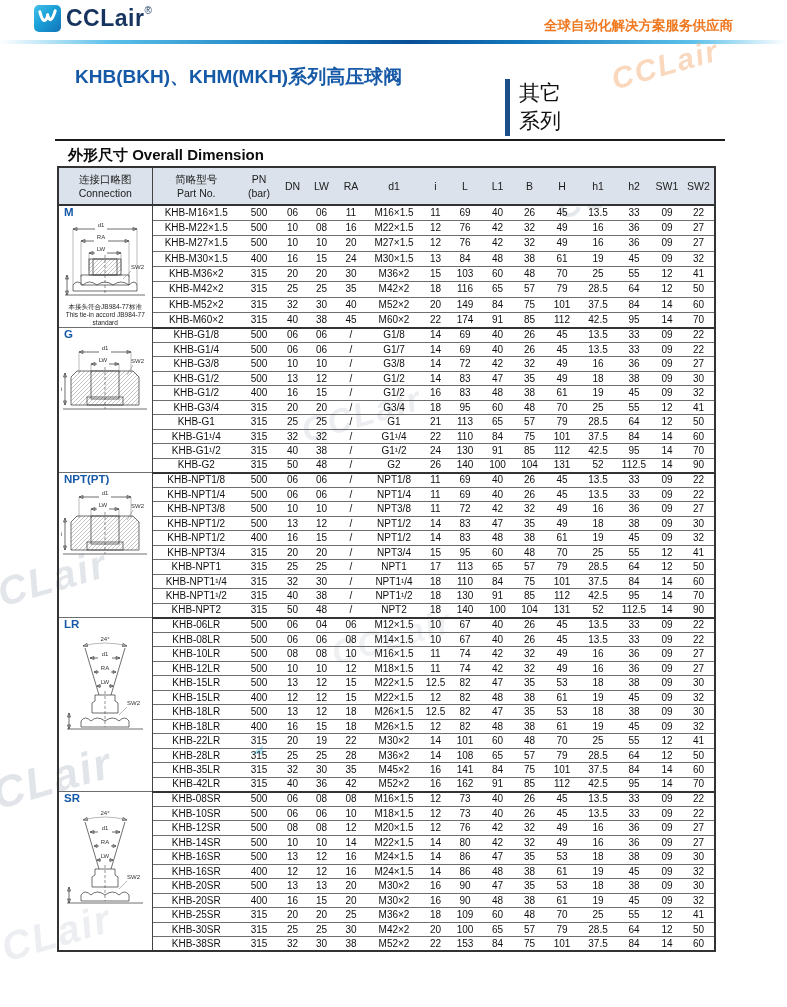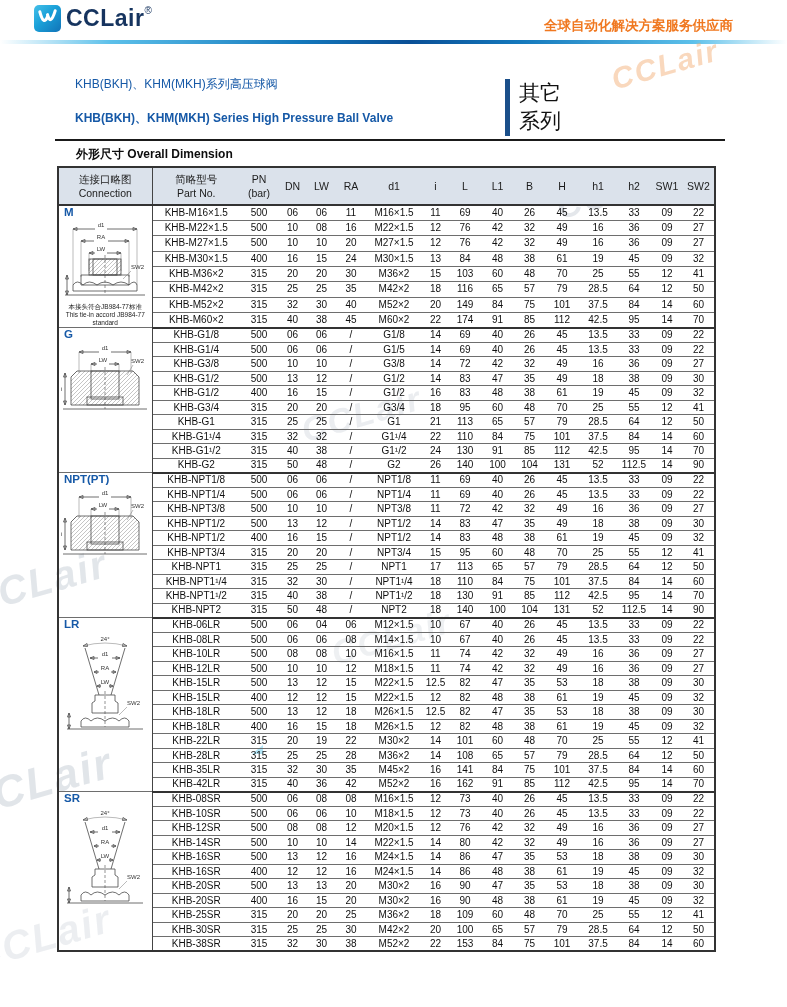--- a/index.html
+++ b/index.html
@@ -12,27 +12,27 @@
   .logo-badge { width:27px; height:27px; border-radius:5px;
     background:linear-gradient(135deg,#45c0e9 0%,#1aa0d8 45%,#1173b8 100%);
     display:flex; align-items:center; justify-content:center; }
   .logo-text { font-size:23px; font-weight:bold; color:#16345f; letter-spacing:.5px; margin-left:5px; }
   .logo-reg { font-size:10px; color:#16345f; vertical-align:top; position:relative; top:-8px; }
   .slogan { position:absolute; right:54px; top:17px; font-size:13.5px; font-weight:bold; color:#f07820; }
   .grad-line { position:absolute; top:40px; left:0; width:787px; height:4px;
     background:linear-gradient(90deg,#ffffff 0%,#5cc0ea 14%,#1478bc 38%,#0a4f96 52%,#1478bc 66%,#5cc0ea 88%,#ffffff 100%); }
 
   
-  .title-zh { position:absolute; left:75px; top:76px; font-size:12px; font-weight:normal; color:#1659a7; }
+  .title-zh { position:absolute; left:75px; top:64px; font-size:19px; font-weight:bold; color:#1659a7; }
   .title-en { position:absolute; left:75px; top:110px; font-size:12px; font-weight:bold; color:#1659a7; }
   .side-tag { position:absolute; left:505px; top:79px; display:flex;text-align:right; }
   .side-bar { width:5px; background:#1b4f8a; margin-right:9px; }
   .side-txt { font-family:"Liberation Serif","DejaVu Serif",serif; font-size:21px; color:#111; line-height:1.35; }
   .rule { position:absolute; left:55px; top:139px; width:670px; height:2px; background:#1a1a1a; }
-  .sec-head { position:absolute; left:76px; top:146px; font-size:12px; font-weight:bold; color:#0d0d0d; }
+  .sec-head { position:absolute; left:68px; top:146px; font-size:15px; font-weight:bold; color:#0d0d0d; }
 
   
   .dtable { position:absolute; left:57px; top:166px; width:657px; border-collapse:collapse; table-layout:fixed;
     border:2px solid #333; }
   .dtable th { background:#dbe2eb; border-bottom:2px solid #333; font-size:10.5px; font-weight:normal;
     color:#1c1c1c; height:38px; text-align:center; line-height:1.35; padding:0; }
   .dtable th.sep { border-right:1.5px solid #444;margin-top:36px; }
   .dtable td { height:14.5px; padding:0; font-size:10px; color:#101010; text-align:center;
     border-bottom:1px solid #6e6e6e; line-height:1; white-space:nowrap; overflow:hidden; }
   .dtable tr.gend td { border-bottom:2px solid #333; }
@@ -83,21 +83,20 @@
   <span class="wm wm1">CCLair</span>
   <span class="wm wm2">CCLair</span>
   <span class="wm wm3">CCLair</span>
   <span class="wm wm4">CCLair</span>
   <span class="wm wm5">CCLair</span>
   <span class="wm wm6">CCLair</span>
   <span class="wm wm7">CCLair</span>
   <span class="tri"></span>
 
   <div class="title-zh">KHB(BKH)、KHM(MKH)系列高压球阀</div>
-  <div class="title-en">KHB(BKH)、KHM(MKH) Series High Pressure Ball Valve</div>
   <div class="side-tag">
     <div class="side-bar"></div>
     <div class="side-txt">
       <div>其它</div>
       <div>系列</div>
     </div>
   </div>
   <div class="rule"></div>
   <div class="sec-head">
     <span>外形尺寸</span>
@@ -411,21 +410,21 @@
           <td class="num">33</td>
           <td class="num">09</td>
           <td class="num">22</td>
         </tr>
         <tr>
           <td class="part">KHB-G1/4</td>
           <td class="num">500</td>
           <td class="num">06</td>
           <td class="num">06</td>
           <td class="num">/</td>
-          <td class="num">G1/5</td>
+          <td class="num">G1/7</td>
           <td class="num">14</td>
           <td class="num">69</td>
           <td class="num">40</td>
           <td class="num">26</td>
           <td class="num">45</td>
           <td class="num">13.5</td>
           <td class="num">33</td>
           <td class="num">09</td>
           <td class="num">22</td>
         </tr>

